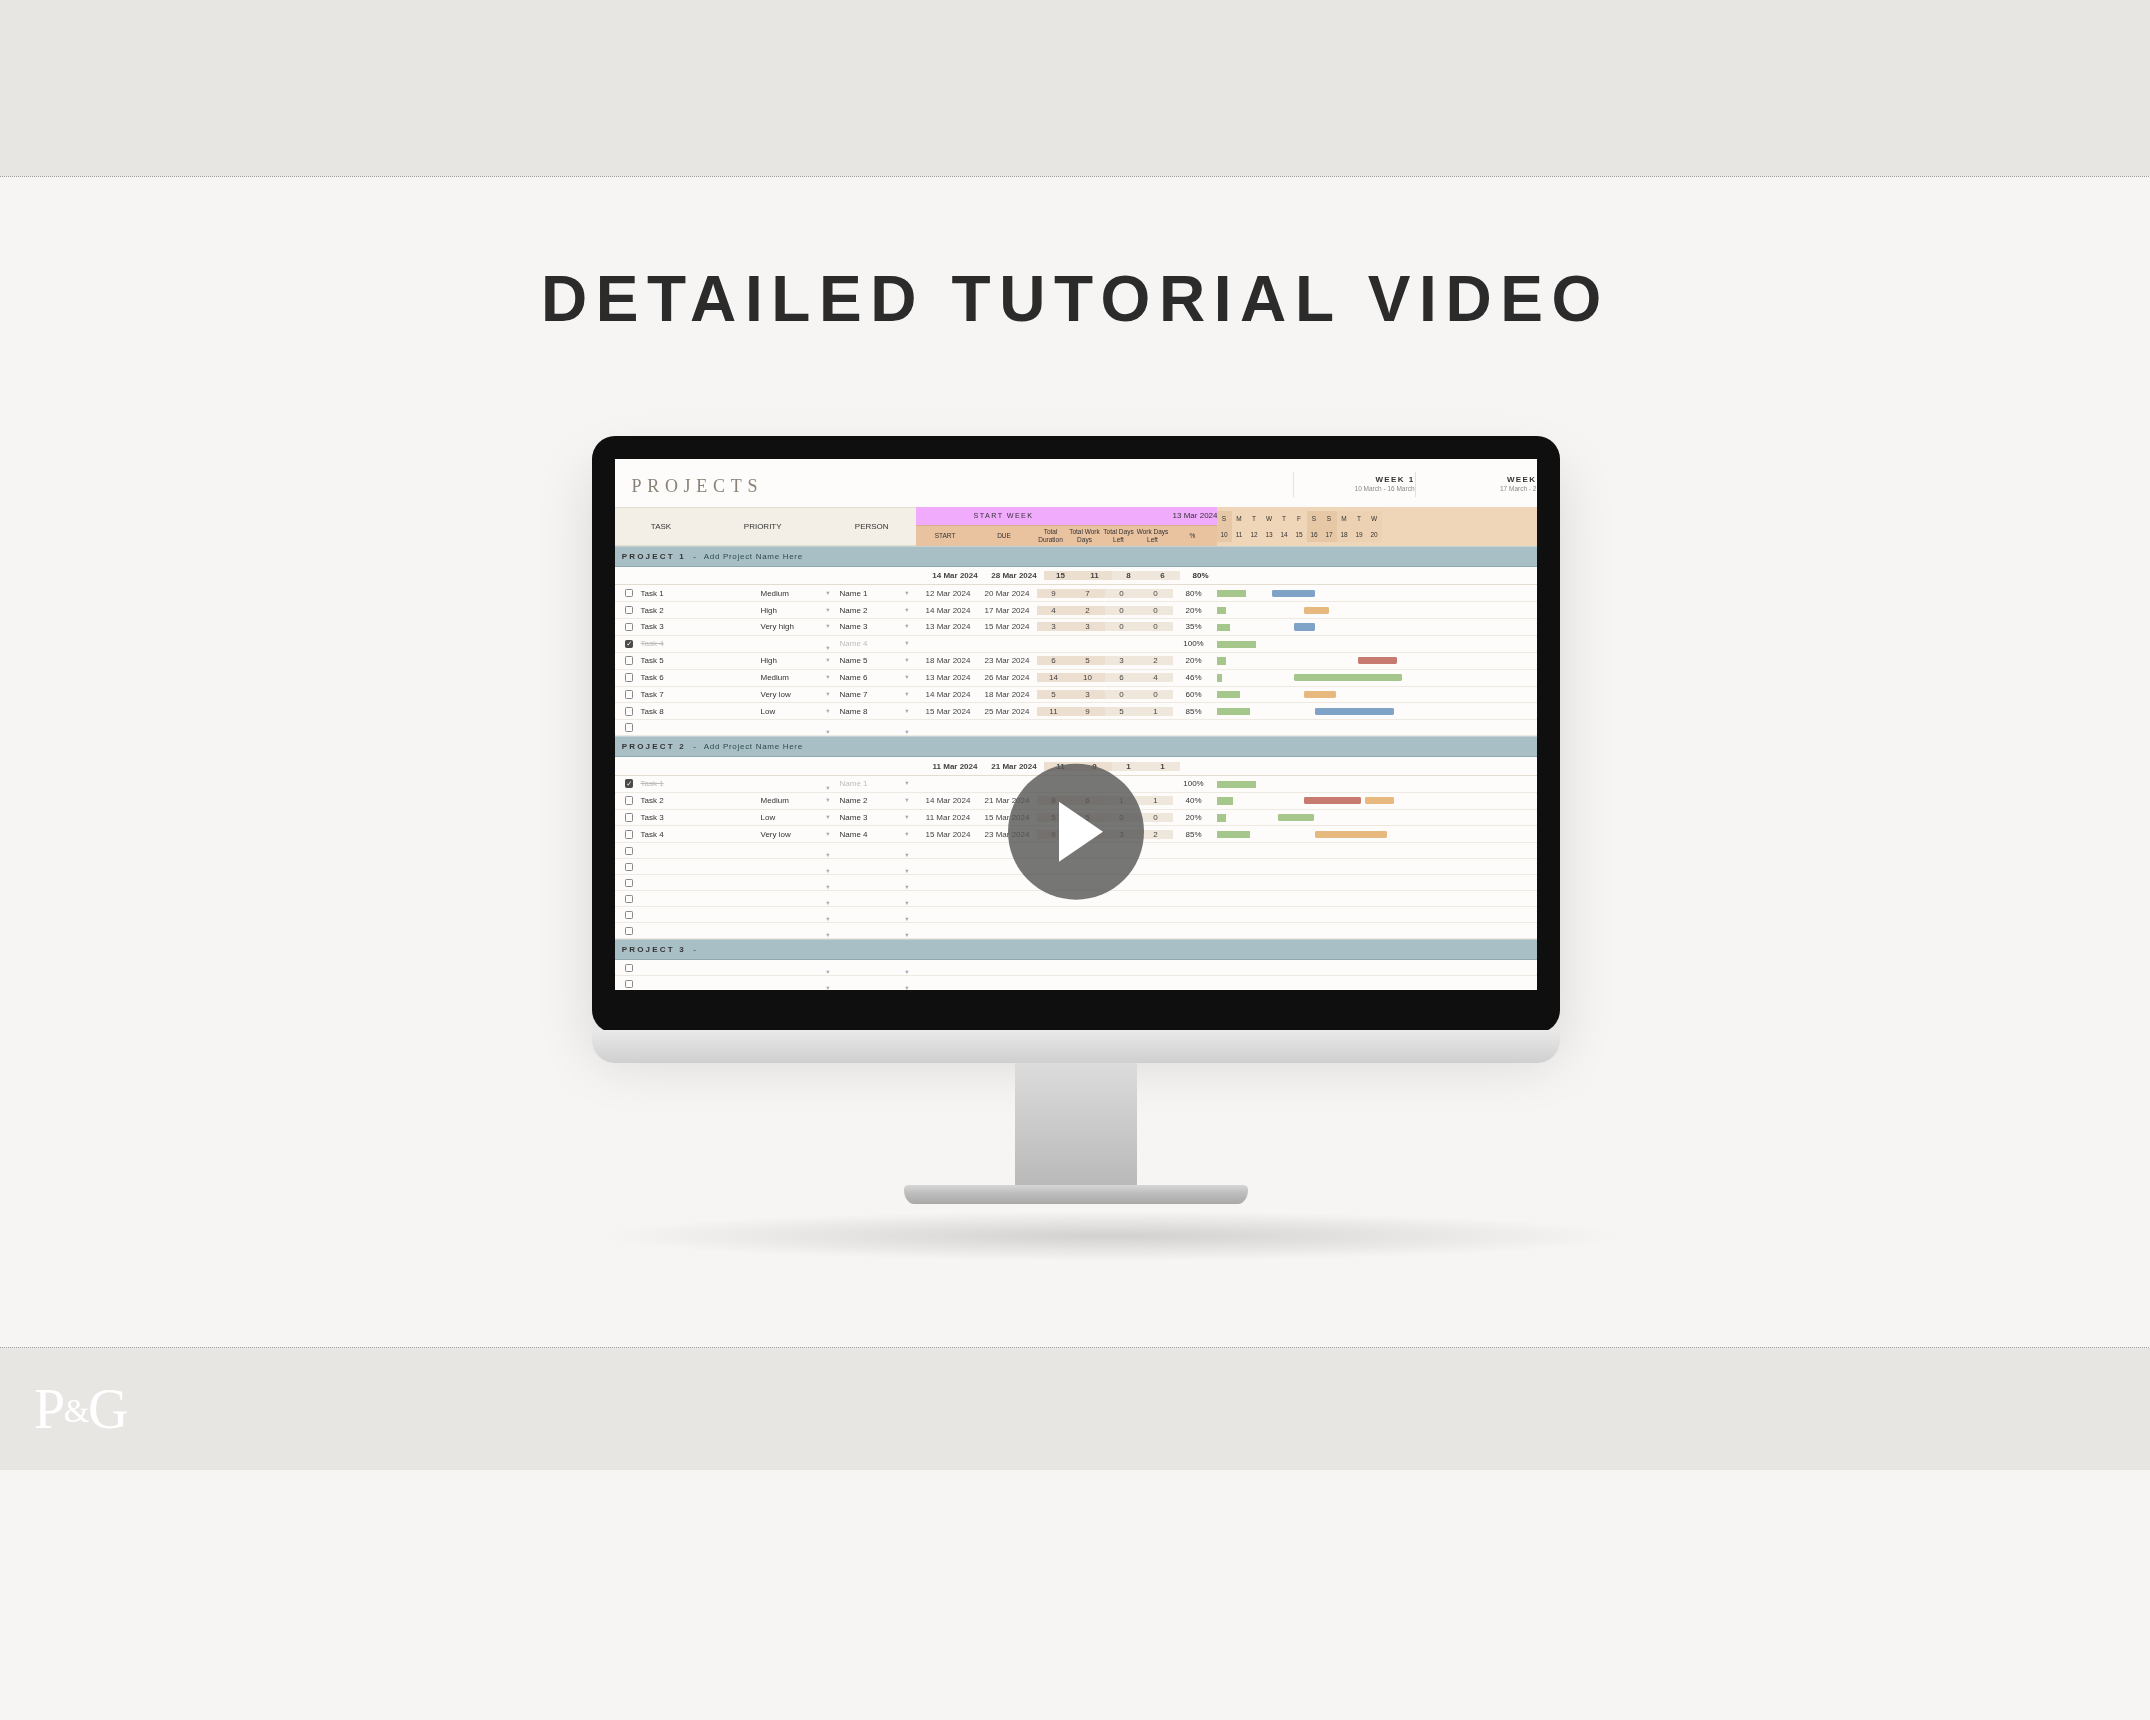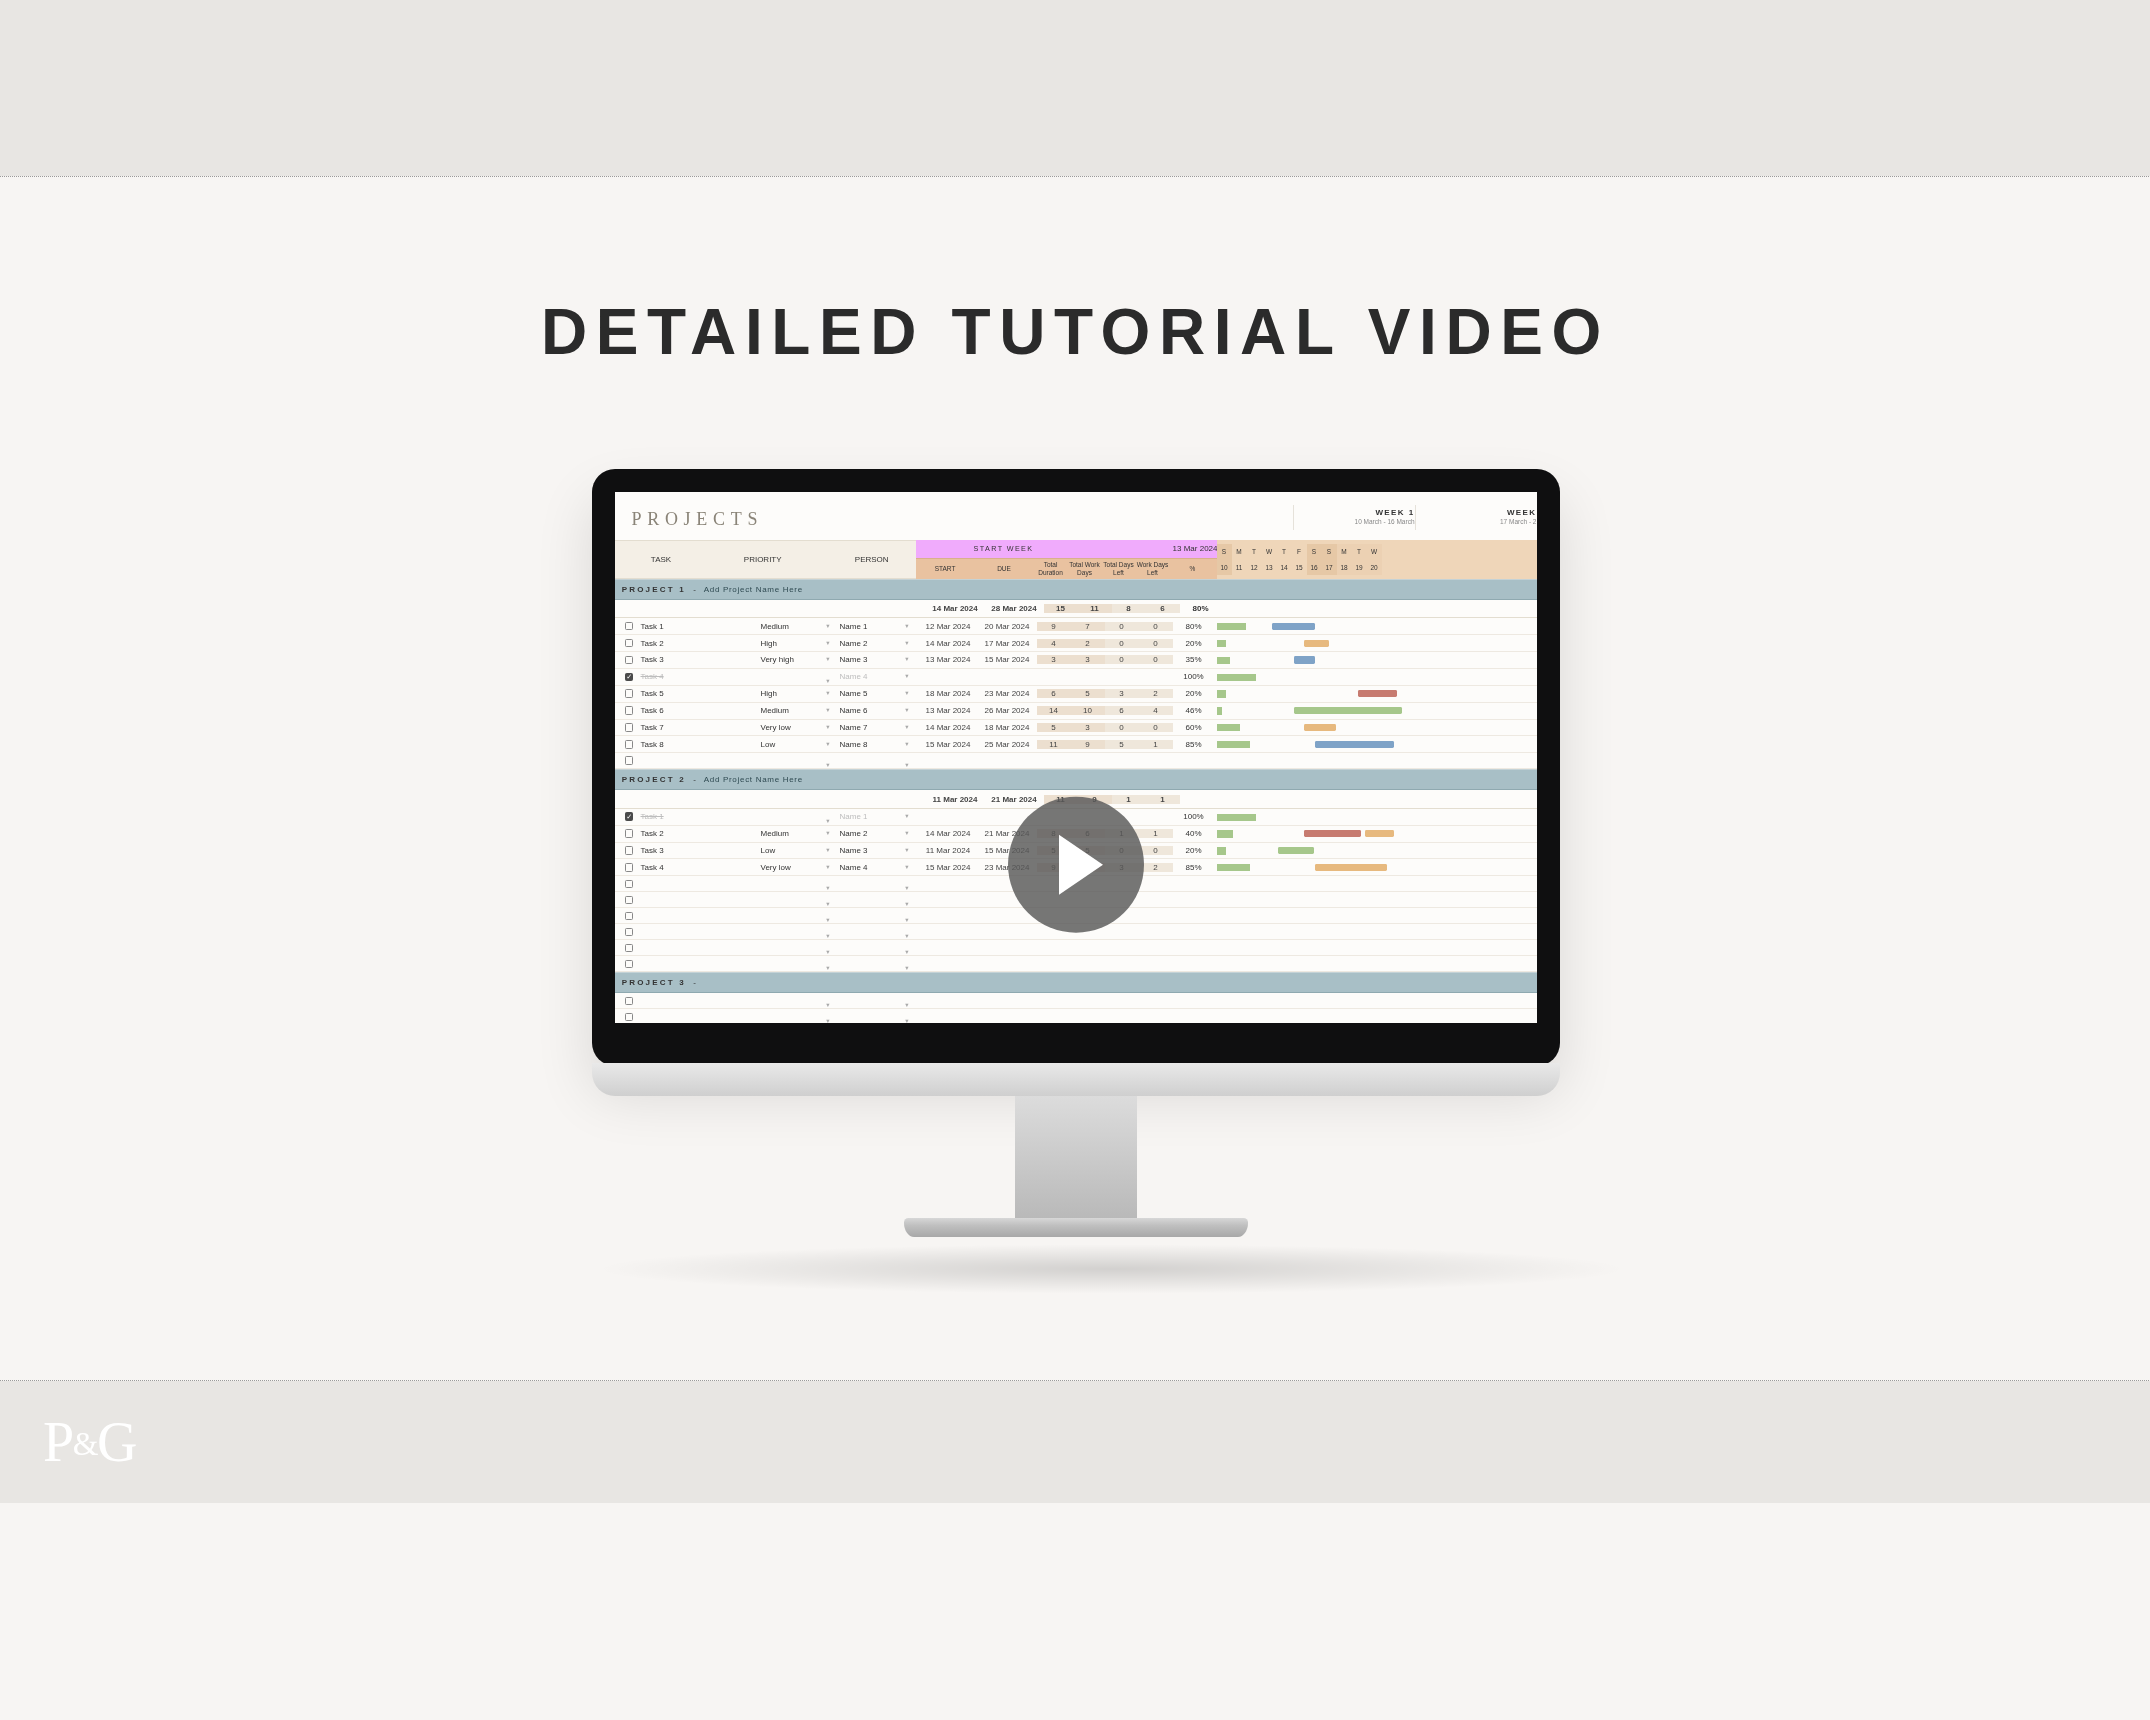--- a/index.html
+++ b/index.html
@@ -23,21 +23,21 @@
 
   .page {
     padding: 0 86px;
   }
 
   .heading {
     text-align: center;
     font-weight: 800;
     letter-spacing: 8.6px;
     font-size: 64px;
-    margin-top: 118px;
+    margin-top: 85px;
   }
 
   .subheading {
     text-align: center;
     font-size: 34px;
     line-height: 1.45;
     margin: 43px auto 0;
     max-width: 1577px;
     color: #3b3b3b;
     font-weight: 400;
@@ -233,21 +233,21 @@
   .done-txt { color:#bdbdbd; text-decoration: line-through; }
   .done-per { color:#bdbdbd; }
 
   
   .bottom-divider { margin-top: 86px; }
   .footer-band {
     height: 122px;
     background: #e8e6e3;
     display:flex;
     align-items:center;
-    padding-left: 43px;
+    padding-left: 34px;
   }
   .logo {
     font-family: Georgia, 'Times New Roman', serif;
     font-size: 56px;
     color: #fff;
     letter-spacing: -1.4px;
   }
   .logo .amp { font-size: 33px; vertical-align: 5.7px; }
 
 </style>

